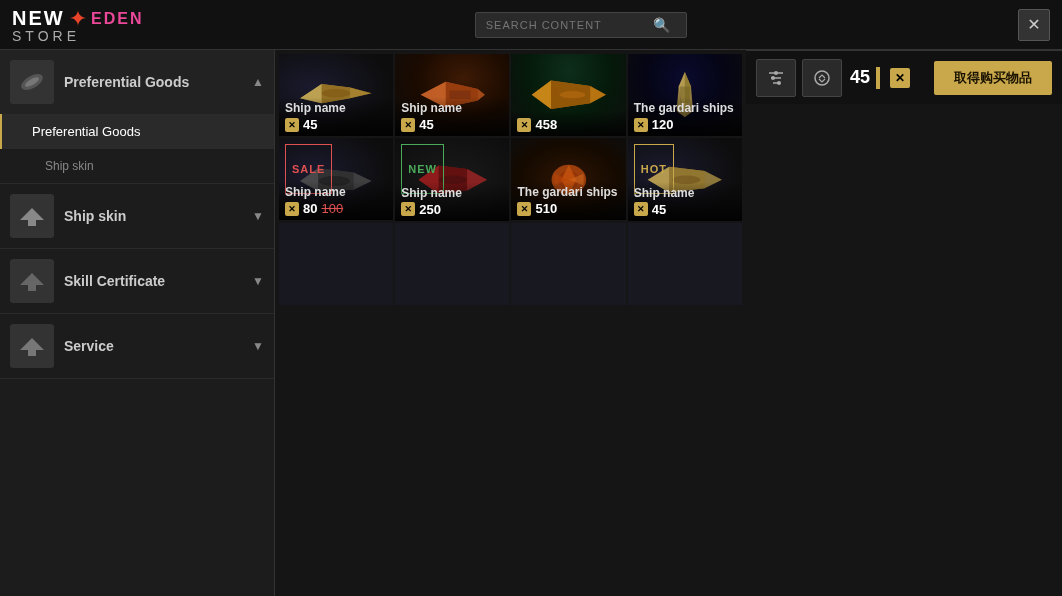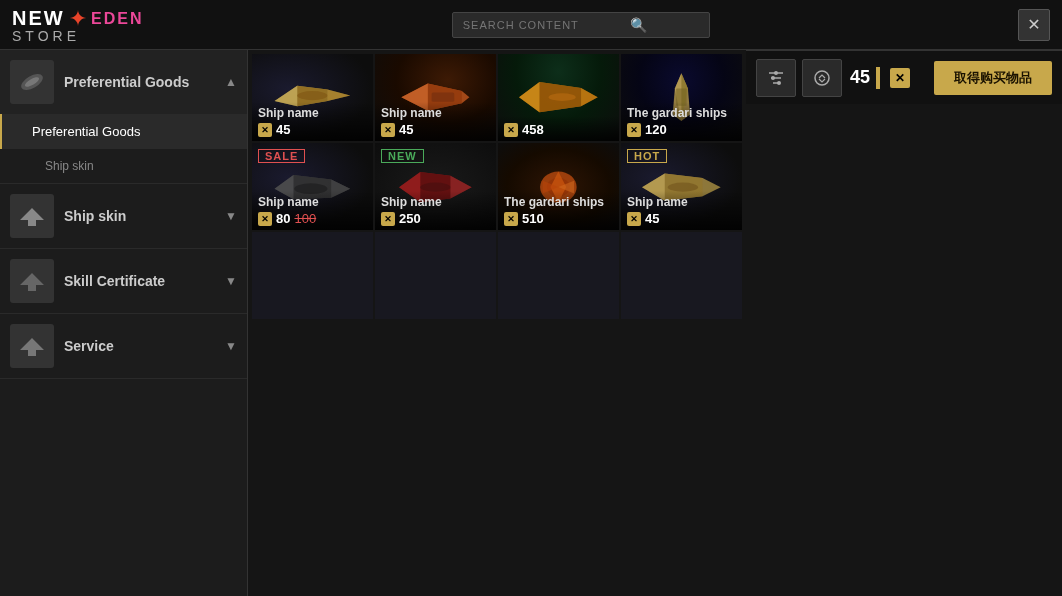--- a/index.html
+++ b/index.html
@@ -46,21 +46,21 @@
       align-items: center;
     }
 
     .search-bar {
       display: flex;
       align-items: center;
       background: #2a2a2a;
       border: 1px solid #444;
       border-radius: 2px;
       padding: 4px 10px;
-      width: 258px;
+      width: 212px;
       gap: 8px;
     }
     .search-bar input {
       background: transparent;
       border: none;
       outline: none;
       color: #aaa;
       font-size: 11px;
       letter-spacing: 1px;
       width: 160px;
@@ -86,21 +86,21 @@
     }
 
     
     .main {
       display: flex;
       height: 546px;
     }
 
     
     .sidebar {
-      width: 248px;
+      width: 275px;
       background: #1c1c1c;
       border-right: 1px solid #333;
       overflow-y: auto;
       flex-shrink: 0;
     }
 
     .sidebar-item-group {
       border-bottom: 1px solid #2a2a2a;
     }
 
@@ -233,21 +233,21 @@
     .price-old {
       font-size: 13px;
       color: #e05050;
       text-decoration: line-through;
     }
 
     .badge {
       position: absolute;
       top: 6px;
       left: 6px;
-      padding: 0 6px;
+      padding: 18px 6px;
       font-size: 11px;
       font-weight: bold;
       letter-spacing: 1px;
     }
     .badge-sale {
       background: transparent;
       border: 1px solid #e05050;
       color: #e05050;
     }
     .badge-new {

